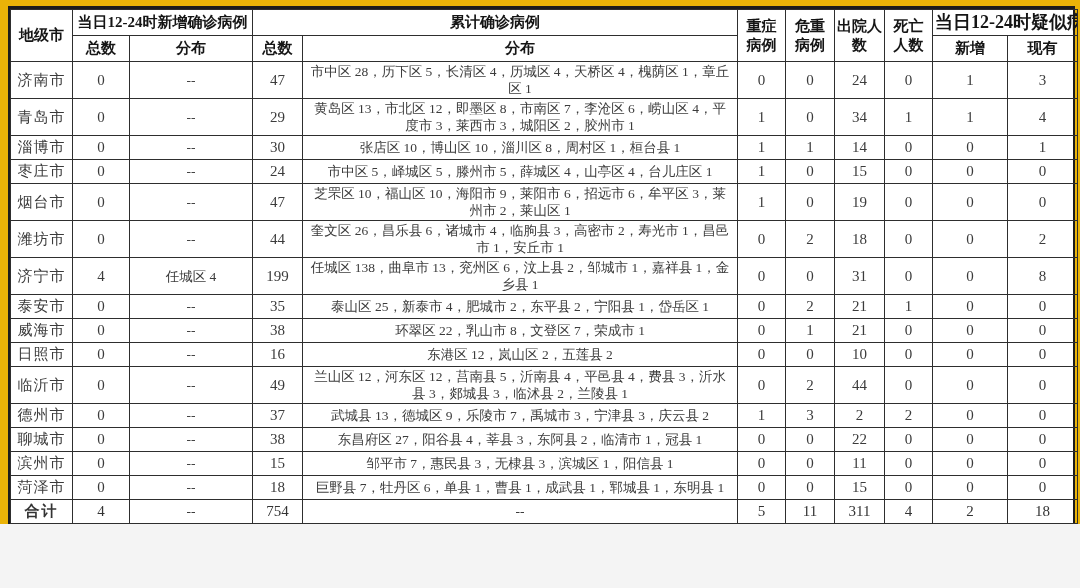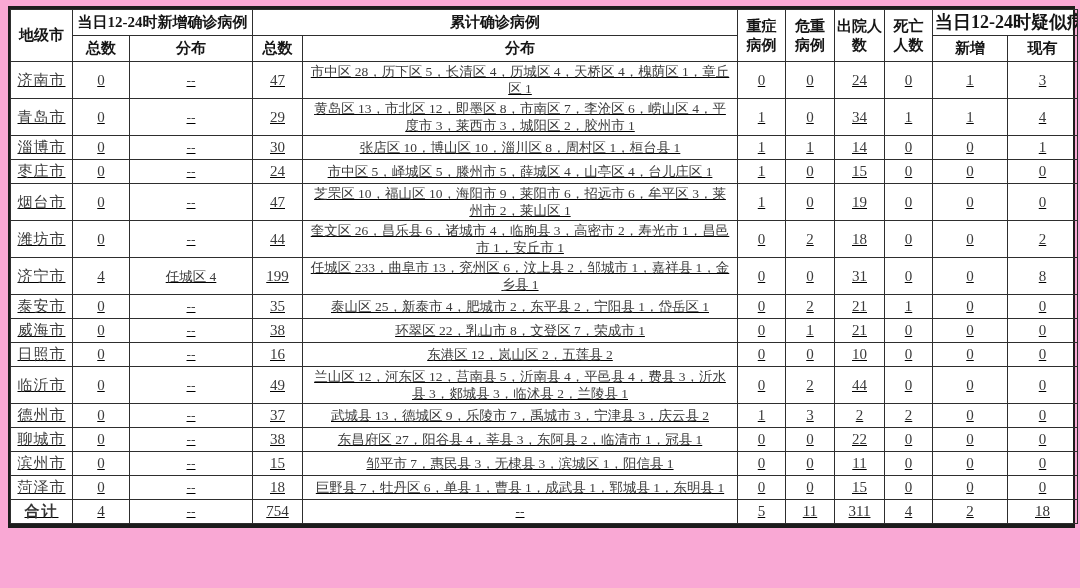--- a/index.html
+++ b/index.html
@@ -1,19 +1,19 @@
 <!DOCTYPE html>
 <html><head>
 <meta charset="utf-8">
 <style>
   html, body { margin: 0; padding: 0; background: #f4f4f4; }
   .page {
     position: relative;
-    width: 1080px; height: 588px;
-    background: #f9a8d4;
+    width: 1080px; height: 524px;
+    background: #eab308;
     overflow: hidden;
     font-family: "Liberation Serif", "DejaVu Serif", serif;
   }
   .table-frame {
     position: absolute;
     left: 8px; top: 6px;
     width: 1067px;
     box-sizing: border-box;
     border: 2px solid #1c1c1c;
     border-top-width: 3px;
@@ -58,21 +58,21 @@
   }
   td.dist {
     text-align: center;
     font-size: 13.5px;
     line-height: 17px;
     padding: 1px 6px;
   }
   td.dist.center { text-align: center; }
   tr.total td.city { font-weight: bold; letter-spacing: 2px; }
   tr.total td { color: #333333; }
-  tbody tr { height: 21px; text-decoration: underline; }
+  tbody tr { height: 21px; }
 </style>
 </head>
 <body>
 
 <div class="page">
   <div class="table-frame">
     <table>
       <colgroup>
         <col style="width:62px">
         <col style="width:57px">
@@ -183,21 +183,21 @@
             <td class="num">18</td>
             <td class="num">0</td>
             <td class="num">0</td>
             <td class="num">2</td>
           </tr>
           <tr>
             <td class="city">济宁市</td>
             <td class="num">4</td>
             <td class="dist center">任城区 4</td>
             <td class="num">199</td>
-            <td class="dist">任城区 233，曲阜市 13，兖州区 6，汶上县 2，邹城市 1，嘉祥县 1，金乡县 1</td>
+            <td class="dist">任城区 138，曲阜市 13，兖州区 6，汶上县 2，邹城市 1，嘉祥县 1，金乡县 1</td>
             <td class="num">0</td>
             <td class="num">0</td>
             <td class="num">31</td>
             <td class="num">0</td>
             <td class="num">0</td>
             <td class="num">8</td>
           </tr>
           <tr>
             <td class="city">泰安市</td>
             <td class="num">0</td>

